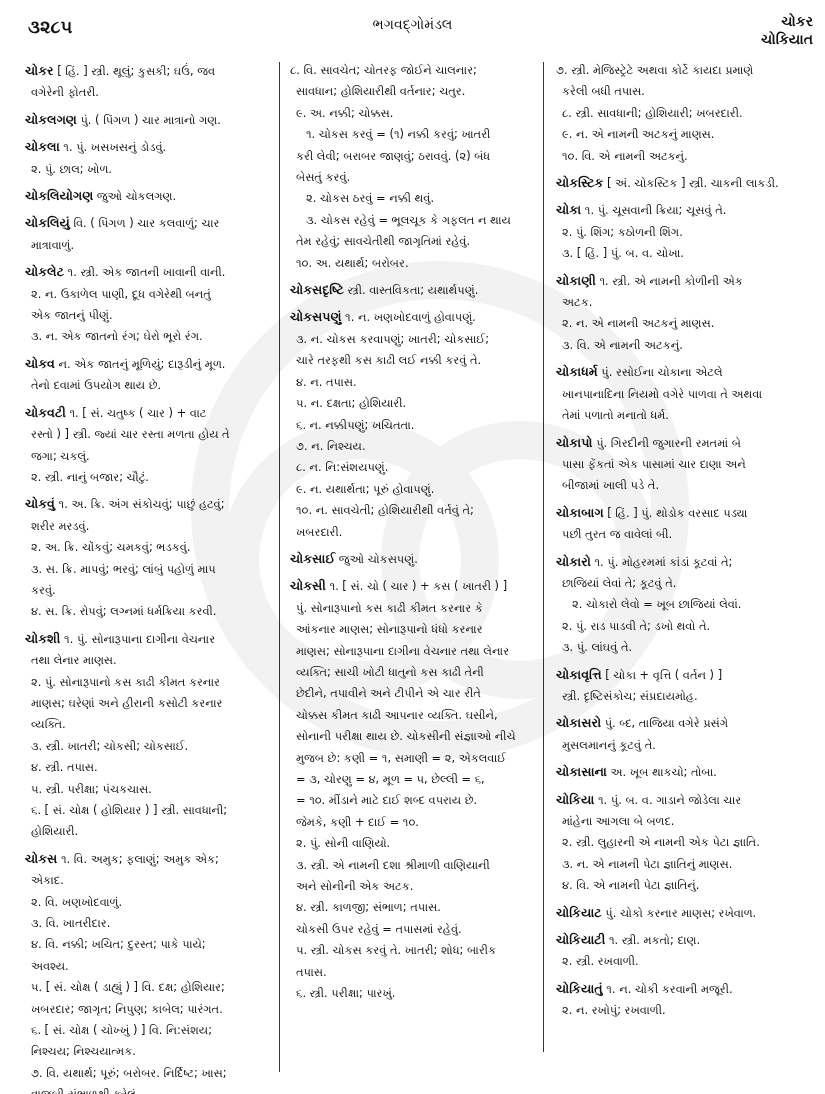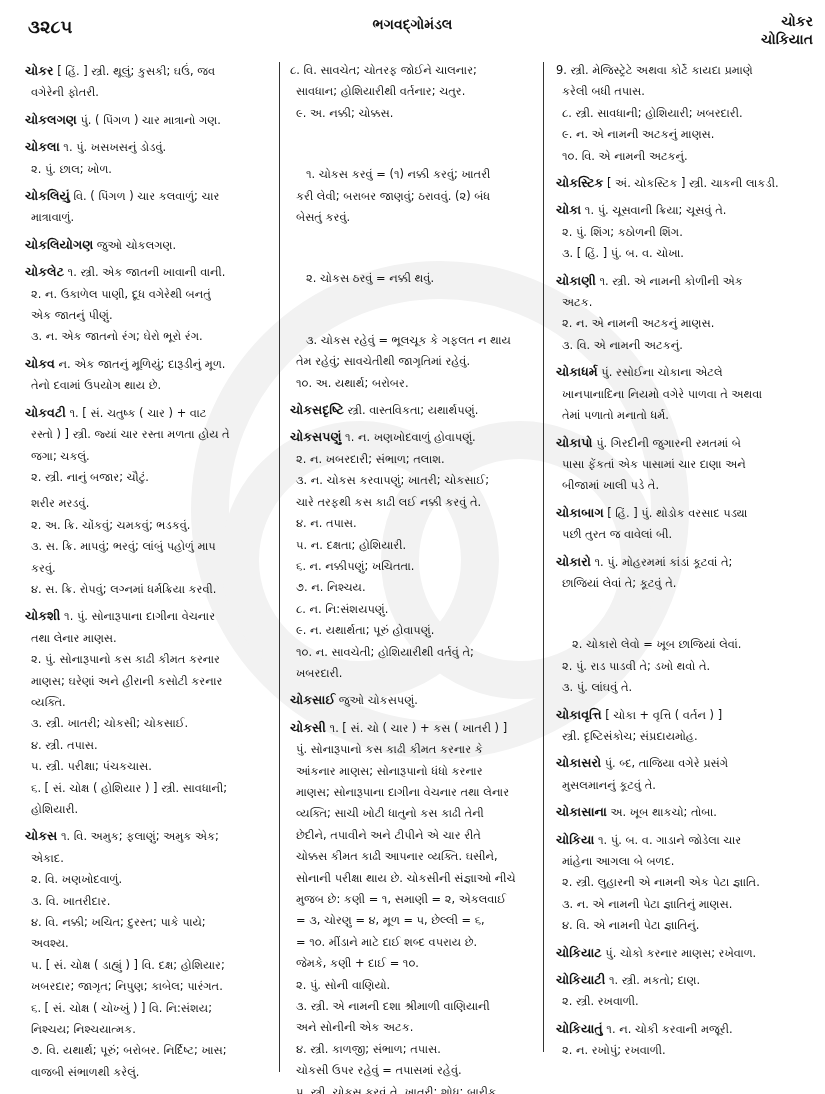--- a/index.html
+++ b/index.html
@@ -9,36 +9,36 @@
     color: #111111;
   }
   .watermark {
     position: absolute; left: 160px; top: 230px; width: 560px; height: 560px;
     pointer-events: none;
   }
   .header {
     position: absolute; left: 0; top: 0; width: 825px; height: 56px;
   }
   .page-no { position: absolute; left: 28px; top: 16px; font-size: 18px; font-weight: bold; }
-  .book-title { position: absolute; left: 0; width: 825px; top: 16px; text-align: center; font-size: 14px; font-weight: bold; }
+  .book-title { position: absolute; left: 0; width: 825px; top: 16px; text-align: center; font-size: 14px; font-weight: normal; }
   .guide { position: absolute; right: 12px; top: 12px; text-align: right; font-size: 14px; font-weight: bold; line-height: 18px; }
   .col {
     position: absolute; top: 60px; font-size: 11.4px; line-height: 21.4px;
   }
   .col1 { left: 25px; width: 250px; }
   .col2 { left: 290px; width: 250px; }
   .col3 { left: 556px; width: 258px; }
   .rule { position: absolute; top: 62px; width: 1px; background: #333; }
   .rule1 { left: 279px; height: 1010px; }
   .rule2 { left: 543px; height: 990px; }
   .entry { margin: 0 0 5px 0; }
   .hw { font-weight: bold; font-size: 12.6px; }
   .line { display: block; }
   .sense { display: block; padding-left: 6px; }
-  .sub { display: block; padding-left: 16px; margin-top: 40px; }
+  .sub { display: block; padding-left: 16px; }
   .cont { display: block; padding-left: 6px; }
 </style>
 </head>
 <body>
 
 <svg class="watermark" viewBox="0 0 560 560">
   <g fill="none" stroke="#f2f2f2" stroke-width="38">
     <circle cx="280" cy="280" r="230"></circle>
     <circle cx="200" cy="330" r="120"></circle>
     <circle cx="360" cy="330" r="120"></circle>
@@ -63,43 +63,44 @@
       <span class="cont"><span>વગેરેની ફોતરી.</span></span>
     </div>
     <div class="entry">
       <span class="line"><span class="hw">ચોકલગણ</span> <span>પું. ( પિંગળ ) ચાર માત્રાનો ગણ.</span></span>
     </div>
     <div class="entry">
       <span class="line"><span class="hw">ચોકલા</span> <span>૧. પું. ખસખસનું ડોડવું.</span></span>
       <span class="sense"><span>૨. પું. છાલ; ખોળ.</span></span>
     </div>
     <div class="entry">
+      <span class="line"><span class="hw">ચોકલિયોગણ</span> <span>જુઓ ચોકલગણ.</span></span>
+    </div>
+    <div class="entry">
       <span class="line"><span class="hw">ચોકલિયું</span> <span>વિ. ( પિંગળ ) ચાર કલવાળું; ચાર</span></span>
       <span class="cont"><span>માત્રાવાળું.</span></span>
-    </div>
-    <div class="entry">
-      <span class="line"><span class="hw">ચોકલિયોગણ</span> <span>જુઓ ચોકલગણ.</span></span>
     </div>
     <div class="entry">
       <span class="line"><span class="hw">ચોકલેટ</span> <span>૧. સ્ત્રી. એક જાતની ખાવાની વાની.</span></span>
       <span class="sense"><span>૨. ન. ઉકાળેલ પાણી, દૂધ વગેરેથી બનતું</span></span>
       <span class="cont"><span>એક જાતનું પીણું.</span></span>
       <span class="sense"><span>૩. ન. એક જાતનો રંગ; ઘેરો ભૂરો રંગ.</span></span>
     </div>
     <div class="entry">
       <span class="line"><span class="hw">ચોકવ</span> <span>ન. એક જાતનું મૂળિયું; દારૂડીનું મૂળ.</span></span>
       <span class="cont"><span>તેનો દવામાં ઉપયોગ થાય છે.</span></span>
     </div>
     <div class="entry">
       <span class="line"><span class="hw">ચોકવટી</span> <span>૧. [ સં. ચતુષ્ક ( ચાર ) + વાટ</span></span>
       <span class="cont"><span>રસ્તો ) ] સ્ત્રી. જ્યાં ચાર રસ્તા મળતા હોય તે</span></span>
       <span class="cont"><span>જગા; ચકલું.</span></span>
       <span class="sense"><span>૨. સ્ત્રી. નાનું બજાર; ચૌટું.</span></span>
     </div>
     <div class="entry">
+      <span class="line"><span class="hw">ચોકવું</span> <span>૧. અ. ક્રિ. અંગ સંકોચવું; પાછું હટવું;</span></span>
       <span class="cont"><span>શરીર મરડવું.</span></span>
       <span class="sense"><span>૨. અ. ક્રિ. ચોંકવું; ચમકવું; ભડકવું.</span></span>
       <span class="sense"><span>૩. સ. ક્રિ. માપવું; ભરવું; લાંબું પહોળું માપ</span></span>
       <span class="cont"><span>કરવું.</span></span>
       <span class="sense"><span>૪. સ. ક્રિ. રોપવું; લગ્નમાં ધર્મક્રિયા કરવી.</span></span>
     </div>
     <div class="entry">
       <span class="line"><span class="hw">ચોકશી</span> <span>૧. પું. સોનારૂપાના દાગીના વેચનાર</span></span>
       <span class="cont"><span>તથા લેનાર માણસ.</span></span>
       <span class="sense"><span>૨. પું. સોનારૂપાનો કસ કાઢી કીમત કરનાર</span></span>
@@ -137,21 +138,20 @@
       <span class="sub"><span>૨. ચોકસ ઠરવું = નક્કી થવું.</span></span>
       <span class="sub"><span>૩. ચોકસ રહેવું = ભૂલચૂક કે ગફલત ન થાય</span></span>
       <span class="cont"><span>તેમ રહેવું; સાવચેતીથી જાગૃતિમાં રહેવું.</span></span>
       <span class="sense"><span>૧૦. અ. યથાર્થ; બરોબર.</span></span>
     </div>
     <div class="entry">
       <span class="line"><span class="hw">ચોકસદૃષ્ટિ</span> <span>સ્ત્રી. વાસ્તવિકતા; યથાર્થપણું.</span></span>
     </div>
     <div class="entry">
       <span class="line"><span class="hw">ચોકસપણું</span> <span>૧. ન. ખણખોદવાળું હોવાપણું.</span></span>
-      <span class="sense"><span>૨. ન. ખબરદારી; સંભાળ; તલાશ.</span></span>
       <span class="sense"><span>૩. ન. ચોકસ કરવાપણું; ખાતરી; ચોકસાઈ;</span></span>
       <span class="cont"><span>ચારે તરફથી કસ કાઢી લઈ નક્કી કરવું તે.</span></span>
       <span class="sense"><span>૪. ન. તપાસ.</span></span>
       <span class="sense"><span>૫. ન. દક્ષતા; હોશિયારી.</span></span>
       <span class="sense"><span>૬. ન. નક્કીપણું; ખચિતતા.</span></span>
       <span class="sense"><span>૭. ન. નિશ્ચય.</span></span>
       <span class="sense"><span>૮. ન. નિ:સંશયપણું.</span></span>
       <span class="sense"><span>૯. ન. યથાર્થતા; પૂરું હોવાપણું.</span></span>
       <span class="sense"><span>૧૦. ન. સાવચેતી; હોશિયારીથી વર્તવું તે;</span></span>
       <span class="cont"><span>ખબરદારી.</span></span>
@@ -177,21 +177,21 @@
       <span class="cont"><span>અને સોનીની એક અટક.</span></span>
       <span class="sense"><span>૪. સ્ત્રી. કાળજી; સંભાળ; તપાસ.</span></span>
       <span class="cont"><span>ચોકસી ઉપર રહેવું = તપાસમાં રહેવું.</span></span>
       <span class="sense"><span>૫. સ્ત્રી. ચોકસ કરવું તે. ખાતરી; શોધ; બારીક</span></span>
       <span class="cont"><span>તપાસ.</span></span>
       <span class="sense"><span>૬. સ્ત્રી. પરીક્ષા; પારખું.</span></span>
     </div>
   </div>
 <div class="col col3">
     <div class="entry">
-      <span class="line"><span>9. સ્ત્રી. મેજિસ્ટ્રેટે અથવા કોર્ટે કાયદા પ્રમાણે</span></span>
+      <span class="line"><span>૭. સ્ત્રી. મેજિસ્ટ્રેટે અથવા કોર્ટે કાયદા પ્રમાણે</span></span>
       <span class="cont"><span>કરેલી બધી તપાસ.</span></span>
       <span class="sense"><span>૮. સ્ત્રી. સાવધાની; હોશિયારી; ખબરદારી.</span></span>
       <span class="sense"><span>૯. ન. એ નામની અટકનું માણસ.</span></span>
       <span class="sense"><span>૧૦. વિ. એ નામની અટકનું.</span></span>
     </div>
     <div class="entry">
       <span class="line"><span class="hw">ચોકસ્ટિક</span> <span>[ અં. ચોકસ્ટિક ] સ્ત્રી. ચાકની લાકડી.</span></span>
     </div>
     <div class="entry">
       <span class="line"><span class="hw">ચોકા</span> <span>૧. પું. ચૂસવાની ક્રિયા; ચૂસવું તે.</span></span>

